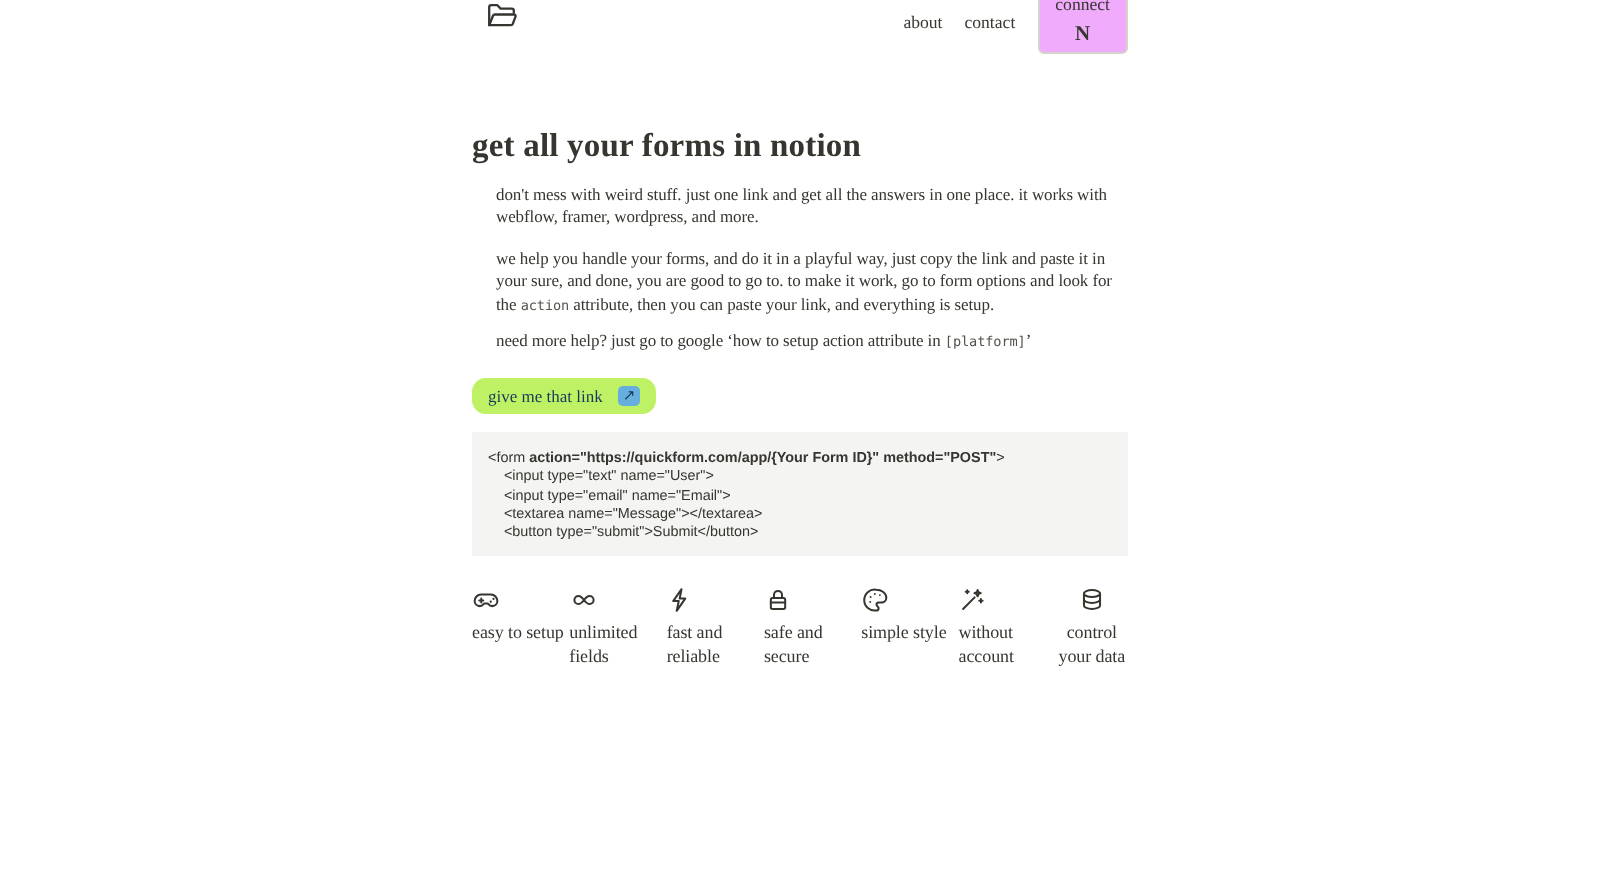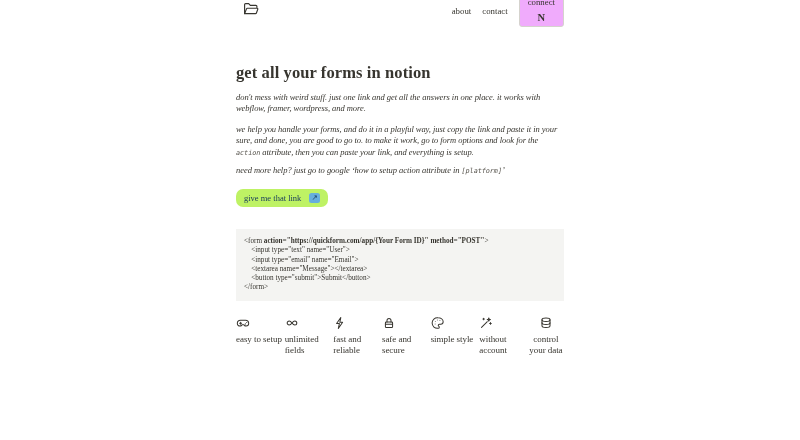--- a/index.html
+++ b/index.html
@@ -32,21 +32,21 @@
   .notion-n { font-weight: bold; font-size: 10.5px; line-height: 1; }
 
   
   h1.page-title {
     font-size: 16.5px; font-weight: 700; letter-spacing: 0.1px;
     margin: 47px 0 0 0;
     font-family: Liberation Serif, serif;
   }
   p.copy {
     font-size: 8.5px; letter-spacing: -0.05px;
-    line-height: 11.4px; margin: 9px 0 0 0; font-style: italic;
+    line-height: 11.4px; margin: 9px 0 0 12px;
   }
   p.copy.tight { margin-top: 6px; }
   .inline-code {
     font-family: "DejaVu Sans Mono", monospace;
     font-size: 6.8px; color: #56534c;
   }
 
   
   .cta {
     display: inline-flex; align-items: center; gap: 8px;
@@ -66,24 +66,24 @@
 
   
   ul.notes { margin: 8px 0 0 0; padding-left: 25px; }
   ul.notes li {
     font-size: 8.5px; letter-spacing: -0.05px; line-height: 11.4px;
   }
   ul.notes li::marker { font-size: 7px; }
 
   
   .codeblock {
-    margin-top: 22px;
+    margin-top: 9px;
     background: #f4f4f2;
     padding: 8px;
-    font-family: Liberation Serif, serif;
+    font-family: Liberation Sans, sans-serif;
     font-size: 7.2px; line-height: 9.3px;
     color: #37352f;
   }
   .codeblock .line { white-space: pre; }
   .codeblock .b { font-weight: bold; }
 
   
   .features {
     display: flex; justify-content: space-between;
     margin-top: 15px;
@@ -142,21 +142,20 @@
     </button>
   </div>
 
 
   <div class="codeblock">
     <div class="line"><span>&lt;form </span><span class="b">action="https://quickform.com/app/{Your Form ID}" method="POST"</span><span>&gt;</span></div>
     <div class="line">    &lt;input type="text" name="User"&gt;</div>
     <div class="line">    &lt;input type="email" name="Email"&gt;</div>
     <div class="line">    &lt;textarea name="Message"&gt;&lt;/textarea&gt;</div>
     <div class="line">    &lt;button type="submit"&gt;Submit&lt;/button&gt;</div>
-    <div class="line">&lt;/form&gt;</div>
   </div>
 
   <div class="features">
 
     <div class="feature">
       <div class="ficon">
         <svg class="ic" viewBox="0 0 16 16">
           <path d="M5.2 4.9h5.6c2.1 0 3.7 1.7 3.7 3.7 0 1.6-1.3 2.9-2.9 2.9-.9 0-1.7-.4-2.2-1.1l-.3-.4H6.9l-.3.4c-.5.7-1.3 1.1-2.2 1.1-1.6 0-2.9-1.3-2.9-2.9 0-2 1.6-3.7 3.7-3.7z"></path>
           <path d="M5.3 7.1v2.3M4.15 8.25h2.3"></path>
           <circle class="fill" cx="10.7" cy="9" r="0.65"></circle>

